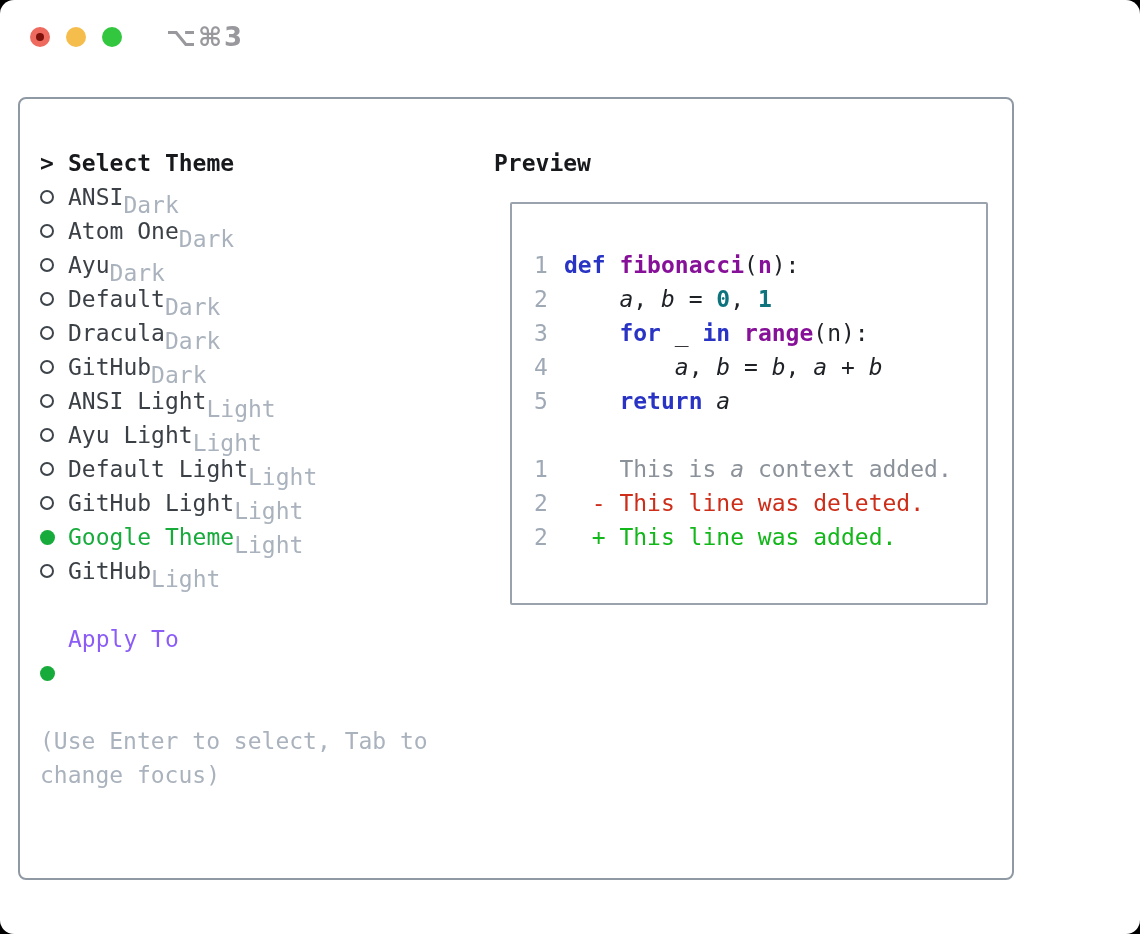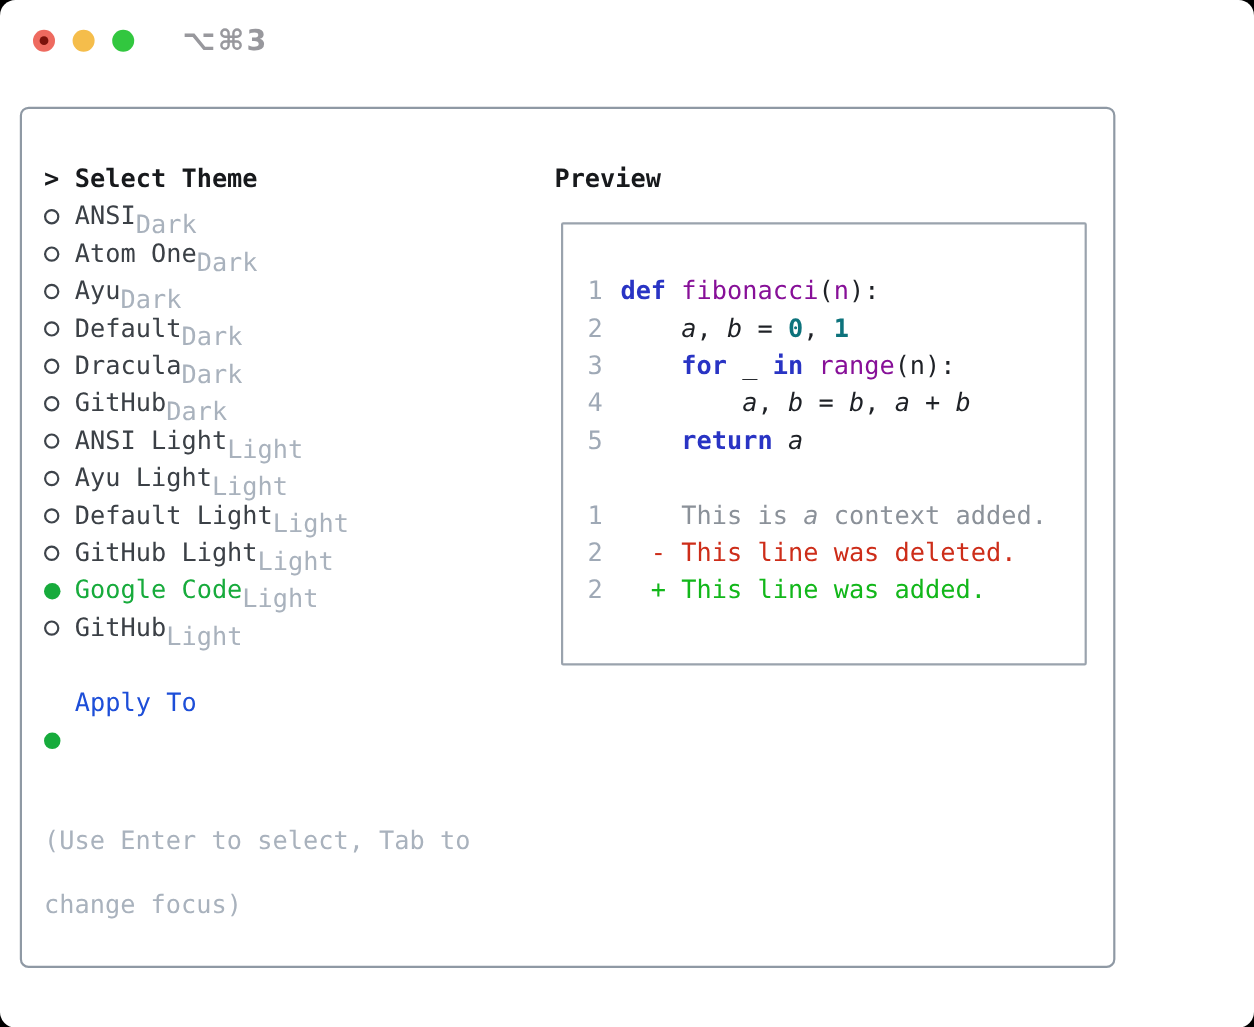--- a/index.html
+++ b/index.html
@@ -45,42 +45,42 @@
     color:var(--text-main,#3b4046);
   }
   .pfx{flex:0 0 28px;display:flex;align-items:center;}
   .arrow{font-weight:bold;color:var(--text-dark,#17191c);}
   .radio{
     width:14px;height:14px;border-radius:50%;box-sizing:border-box;
     border:2px solid #3e444b;background:transparent;
   }
   .radio.sel{border:none;background:var(--selection-green,#17ab3c);width:15px;height:15px;}
   .hdrlbl{font-weight:bold;color:var(--text-dark,#17191c);}
-  .applylbl{color:#1d4ed8;}
+  .applylbl{color:#8b5cf6;}
   .nm{color:var(--text-main,#3b4046);}
   .nm.selnm{color:var(--selection-green,#17ab3c);}
   .sfx{color:var(--muted-gray,#a9b2bd);margin-top:16px;}
-  .hintrow{color:var(--muted-gray,#a9b2bd);margin-top:24px;}
+  .hintrow{color:var(--muted-gray,#a9b2bd);}
   
   .pvheader{
-    position:absolute;left:484px;top:47px;height:34px;line-height:34px;
+    position:absolute;left:474px;top:47px;height:34px;line-height:34px;
     font-weight:bold;font-size:23px;color:var(--text-dark,#17191c);
   }
   .pvbox{
     position:absolute;left:490px;top:103px;width:478px;height:403px;
     border:2px solid #9aa3ad;border-radius:2px;box-sizing:border-box;
     padding:44px 0 0 22px;overflow:hidden;background:#fff;
   }
   .cl{
     height:34px;line-height:34px;font-size:23px;white-space:pre;
     display:flex;
   }
   .ln{flex:0 0 30px;color:#9fa9b6;}
   .c-kw{color:var(--keyword-blue,#2934c4);font-weight:bold;}
-  .c-fn{color:var(--function-purple,#871098);font-weight:normal;}
+  .c-fn{color:var(--function-purple,#871098);font-weight:bold;}
   .c-num{color:var(--number-teal,#0d737c);font-weight:bold;}
   .c-pl{color:#1e2126;}
   .c-it{color:#1e2126;font-style:italic;}
   .c-ctx{color:var(--context-gray,#8b9199);}
   .c-ctxit{color:var(--context-gray,#8b9199);font-style:italic;}
   .c-del{color:var(--diff-deleted-red,#cd2d19);}
   .c-add{color:var(--diff-added-green,#12b71a);}
 </style>
 </head>
 <body>
@@ -102,21 +102,21 @@
         <div class="row"><span class="pfx"><span class="radio"></span></span><span class="nm">ANSI</span> <span class="sfx">Dark</span></div>
         <div class="row"><span class="pfx"><span class="radio"></span></span><span class="nm">Atom One</span> <span class="sfx">Dark</span></div>
         <div class="row"><span class="pfx"><span class="radio"></span></span><span class="nm">Ayu</span> <span class="sfx">Dark</span></div>
         <div class="row"><span class="pfx"><span class="radio"></span></span><span class="nm">Default</span> <span class="sfx">Dark</span></div>
         <div class="row"><span class="pfx"><span class="radio"></span></span><span class="nm">Dracula</span> <span class="sfx">Dark</span></div>
         <div class="row"><span class="pfx"><span class="radio"></span></span><span class="nm">GitHub</span> <span class="sfx">Dark</span></div>
         <div class="row"><span class="pfx"><span class="radio"></span></span><span class="nm">ANSI Light</span> <span class="sfx">Light</span></div>
         <div class="row"><span class="pfx"><span class="radio"></span></span><span class="nm">Ayu Light</span> <span class="sfx">Light</span></div>
         <div class="row"><span class="pfx"><span class="radio"></span></span><span class="nm">Default Light</span> <span class="sfx">Light</span></div>
         <div class="row"><span class="pfx"><span class="radio"></span></span><span class="nm">GitHub Light</span> <span class="sfx">Light</span></div>
-        <div class="row"><span class="pfx"><span class="radio sel"></span></span><span class="nm selnm">Google Code</span> <span class="sfx">Light</span></div>
+        <div class="row"><span class="pfx"><span class="radio sel"></span></span><span class="nm selnm">Google Theme</span> <span class="sfx">Light</span></div>
         <div class="row"><span class="pfx"><span class="radio"></span></span><span class="nm">GitHub</span> <span class="sfx">Light</span></div>
         <div class="row"></div>
         <div class="row"><span class="pfx"></span><span class="applylbl">Apply To</span></div>
         <div class="row"><span class="pfx"><span class="radio sel"></span></span></div>
         <div class="row"></div>
         <div class="row hintrow">(Use Enter to select, Tab to</div>
         <div class="row hintrow">change focus)</div>
       </div>
     <div class="pvheader">Preview</div>
     <div class="pvbox">

